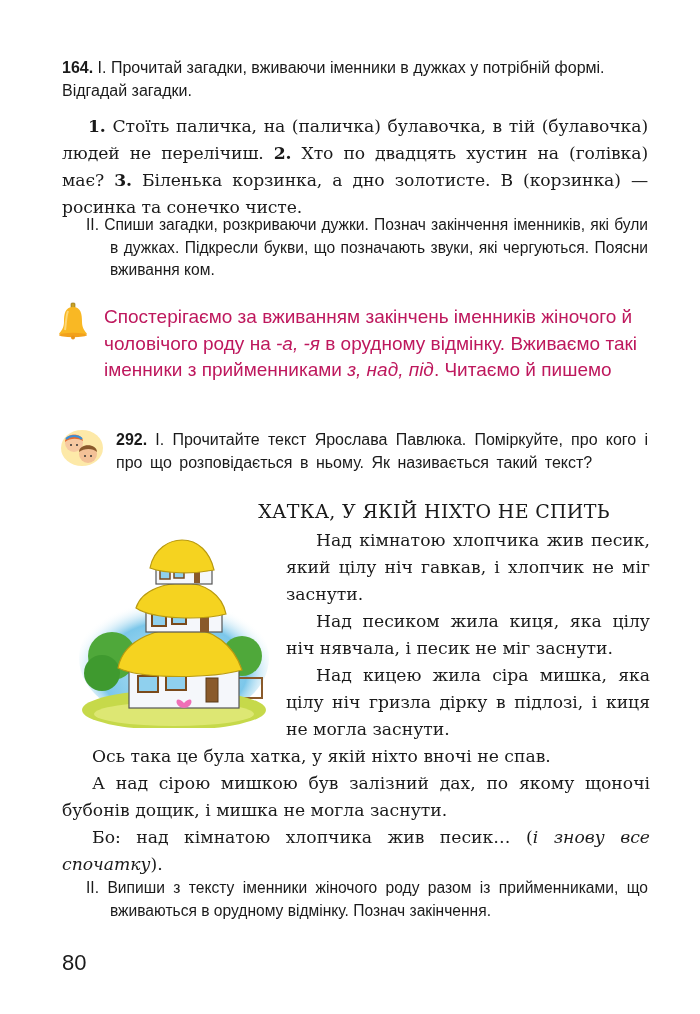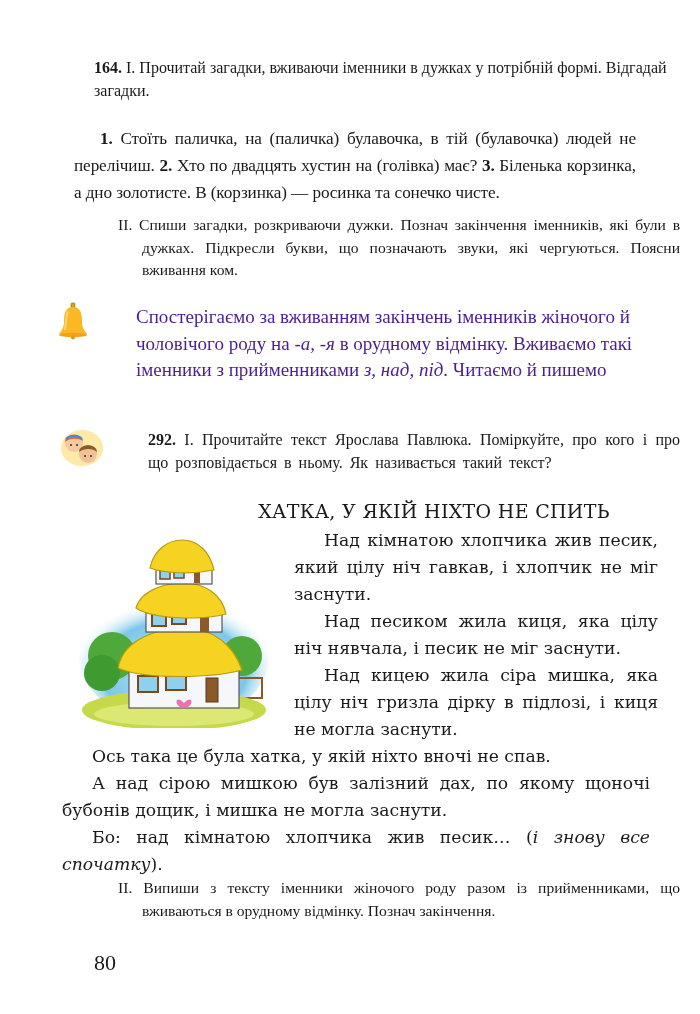--- a/index.html
+++ b/index.html
@@ -1,47 +1,47 @@
 <!DOCTYPE html>
 <html><head>
   <meta charset="utf-8">
   <style>
     html, body { margin: 0; padding: 0; background: #ffffff; }
     body { width: 700px; height: 1014px; position: relative; overflow: hidden; color: #1a1a1a; }
     .page { position: absolute; left: 0; top: 0; width: 700px; height: 1014px; }
 
-    .sans { font-family: Liberation Serif, serif; margin-left: 32px; }
+    .sans { font-family: Liberation Sans, sans-serif; }
     .serif { font-family: "DejaVu Serif", "Liberation Serif", serif; }
 
     .task-head { position: absolute; left: 62px; width: 586px; font-size: 16px; line-height: 23px; }
     .task-head .num { font-weight: bold; }
 
     .riddles { position: absolute; left: 62px; top: 113px; width: 586px; font-size: 17.2px; line-height: 27px; text-align: justify; letter-spacing: -0.1px; }
-    .riddles p { margin: 12px; text-indent: 26px; font-family: Liberation Serif, serif; }
+    .riddles p { margin: 0; text-indent: 26px; }
     .riddles b { font-weight: bold; }
 
     .sub-task { position: absolute; left: 86px; width: 562px; font-size: 15.6px; line-height: 22.5px; text-align: justify; }
     .sub-task .hang { display: block; padding-left: 24px; text-indent: -24px; }
 
     .bell { position: absolute; left: 56px; top: 302px; width: 34px; height: 38px; }
 
-    .rule { position: absolute; left: 104px; top: 304px; width: 560px; font-size: 19px; line-height: 26.5px; color: #4c1d95; }
+    .rule { position: absolute; left: 104px; top: 304px; width: 560px; font-size: 19px; line-height: 26.5px; color: #be185d; }
     .rule i { font-style: italic; }
 
     .kids { position: absolute; left: 60px; top: 428px; width: 44px; height: 40px; }
 
     .task165 { position: absolute; left: 62px; top: 428px; width: 586px; font-size: 16px; line-height: 23px; }
     .task165 .text { margin-left: 54px; text-align: justify; word-spacing: 3px; }
 
     .story-title { position: absolute; left: 0; width: 700px; top: 500px; text-align: center; font-size: 19px; letter-spacing: 0.3px; margin-left: 44px; }
     .story-title span { display: inline-block; margin-left: 80px; }
 
     .house { position: absolute; left: 74px; top: 528px; width: 200px; height: 200px; }
 
-    .story-right { position: absolute; left: 286px; top: 527px; width: 364px; font-size: 17.2px; line-height: 27px; text-align: justify; margin-left: 8px; }
+    .story-right { position: absolute; left: 286px; top: 527px; width: 364px; font-size: 17.2px; line-height: 27px; text-align: justify; }
     .story-right p { margin: 0; text-indent: 30px; }
 
     .story-full { position: absolute; left: 62px; top: 743px; width: 588px; font-size: 17.2px; line-height: 27px; text-align: justify; }
     .story-full p { margin: 0; text-indent: 30px; }
     .story-full i { font-style: italic; }
 
     .page-number { position: absolute; left: 62px; top: 950px; font-size: 22px; }
   </style>
 </head>
 <body>

